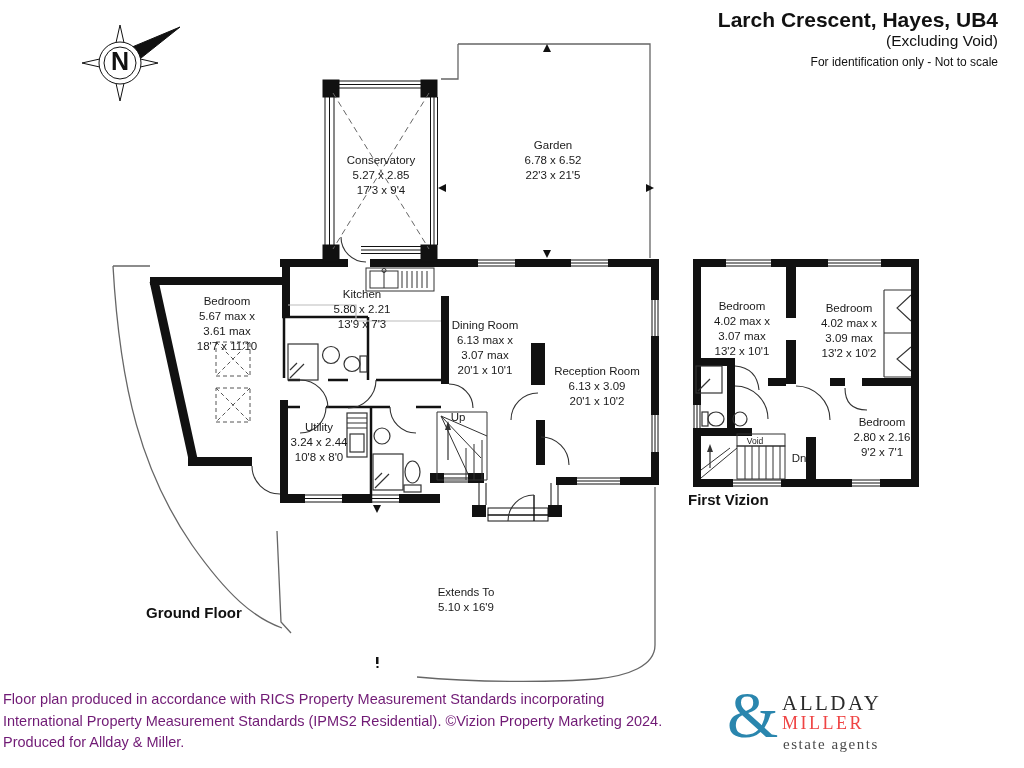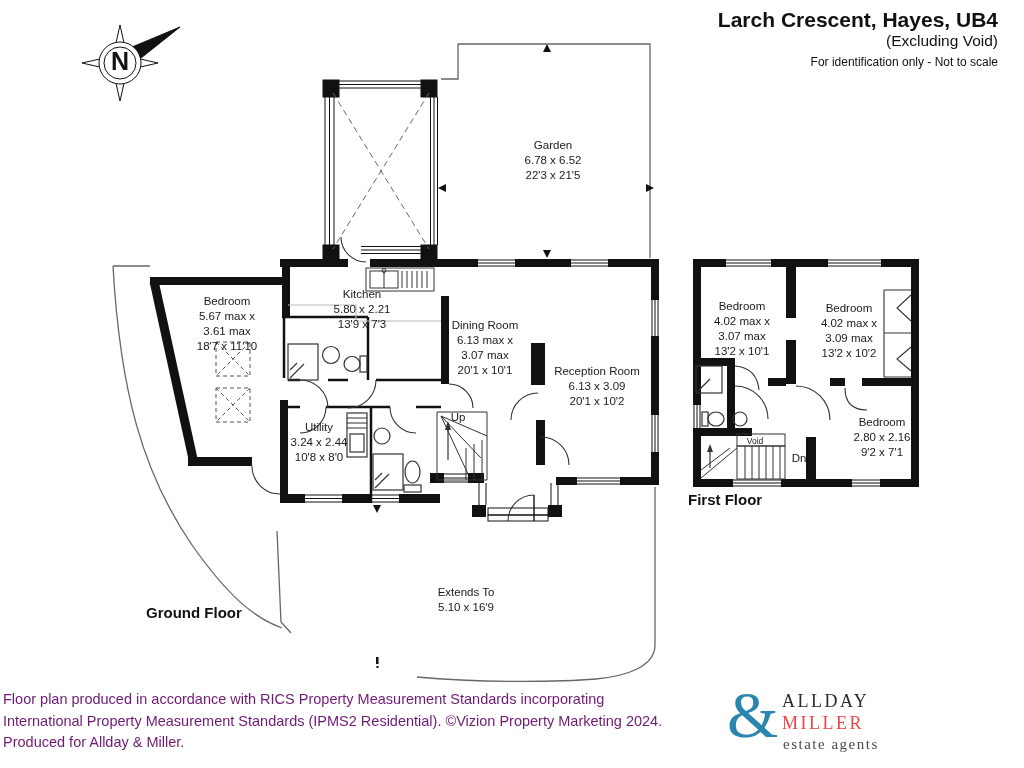--- a/index.html
+++ b/index.html
@@ -13,21 +13,21 @@
   .h-disc{font-size:12px;margin-top:5px;}
   .lbl{position:absolute;z-index:2;font-size:11.5px;line-height:15px;text-align:center;color:#1a1a1a;}
   .lbl-sm{font-size:8.5px;line-height:10px;}
   .floor-title{position:absolute;z-index:2;font-size:15px;font-weight:bold;color:#111;}
   .north{position:absolute;left:106px;top:47px;width:28px;text-align:center;
          font-size:25px;font-weight:bold;z-index:3;}
   .footer{position:absolute;left:3px;top:689px;font-size:14.5px;line-height:21.5px;color:#701a75;z-index:3;}
   .logo{position:absolute;left:727px;top:687px;width:200px;height:75px;z-index:3;}
   .logo .amp{position:absolute;left:0;top:-10px;font-family:"Liberation Serif",serif;font-size:66px;}
   .logo .l1{position:absolute;left:55px;top:4px;font-family:"Liberation Serif",serif;
-            font-size:18px;letter-spacing:2.5px;color:#2b2b2b;}
+            font-size:21px;letter-spacing:2.5px;color:#2b2b2b;}
   .logo .l2{position:absolute;left:55px;top:26px;font-family:"Liberation Serif",serif;
             font-size:18px;letter-spacing:2.5px;color:#ef4444;}
   .logo .l3{position:absolute;left:56px;top:49px;font-family:"Liberation Serif",serif;
             font-size:15px;letter-spacing:1.5px;color:#4a4a4a;}
 </style>
 </head>
 <body>
 
 <div class="canvas">
 
@@ -247,20 +247,25 @@
   </div>
 
   <div class="north">N</div>
 
   <div class="lbl" style="left:493px;top:138px;width:120px;">
     <div>Garden</div>
     <div>6.78 x 6.52</div>
     <div>22'3 x 21'5</div>
   </div>
 
+  <div class="lbl" style="left:321px;top:153px;width:120px;">
+    <div>Conservatory</div>
+    <div>5.27 x 2.85</div>
+    <div>17'3 x 9'4</div>
+  </div>
 
   <div class="lbl" style="left:167px;top:294px;width:120px;">
     <div>Bedroom</div>
     <div>5.67 max x</div>
     <div>3.61 max</div>
     <div>18'7 x 11'10</div>
   </div>
 
   <div class="lbl" style="left:302px;top:287px;width:120px;">
     <div>Kitchen</div>
@@ -319,21 +324,21 @@
   </div>
 
   <div class="lbl lbl-sm" style="left:730px;top:436px;width:50px;">
     <div>Void</div>
   </div>
 
   <div class="lbl" style="left:784px;top:451px;width:30px;">
     <div>Dn</div>
   </div>
 
-  <div class="floor-title" style="left:688px;top:491px;">First Floor</div>
+  <div class="floor-title" style="left:688px;top:491px;">First Vizion</div>
 
   <div class="footer">
     <div>Floor plan produced in accordance with RICS Property Measurement Standards incorporating</div>
     <div>International Property Measurement Standards (IPMS2 Residential). ©Vizion Property Marketing 2024.</div>
     <div>Produced for Allday &amp; Miller.</div>
   </div>
 
   <div class="logo">
     <div class="amp" id="logo-amp" style="color: rgb(42, 134, 174);">&amp;</div>
     <div class="l1">ALLDAY</div>

